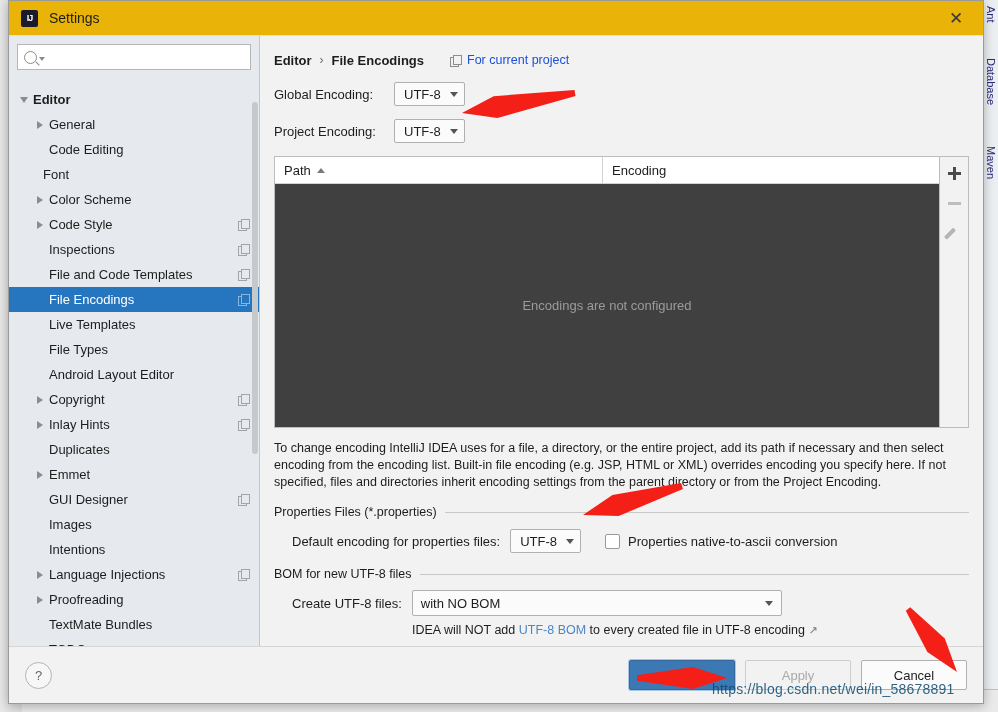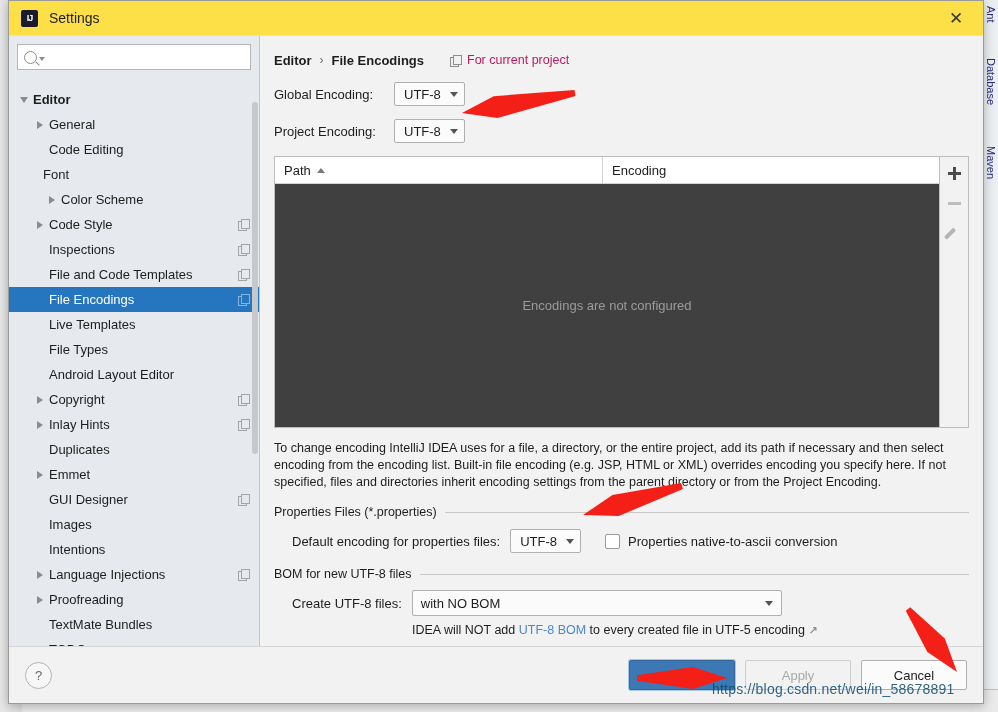--- a/index.html
+++ b/index.html
@@ -21,21 +21,21 @@
     font-size:11px;color:#2b2b7f;white-space:nowrap;}
   #ide-bottom{position:absolute;left:22px;bottom:0;width:976px;height:22px;background:#eaeaea;border-top:1px solid #c0c0c0;}
 
   
   #settings-dialog{
     position:absolute;left:8px;top:0;width:974px;height:702px;
     background:#f2f2f2;border:1px solid #9a9a9a;
     box-shadow:0 2px 10px rgba(0,0,0,.28);
     display:flex;flex-direction:column;
   }
-  #titlebar{height:34px;flex:0 0 34px;background:#fde047;
+  #titlebar{height:34px;flex:0 0 34px;background:#eab308;
     display:flex;align-items:center;padding:0 6px 0 12px;border-bottom:1px solid #e0e0e0;}
   #app-icon{width:17px;height:17px;border-radius:2px;background:#1b1b2e;
     display:flex;align-items:center;justify-content:center;
     color:#fff;font-size:9px;font-weight:bold;letter-spacing:-1px;flex:0 0 auto;}
   #title-text{margin-left:11px;font-size:14px;color:#1d1d1d;}
   #close-btn{margin-left:auto;width:42px;height:32px;display:flex;
     align-items:center;justify-content:center;font-size:17px;color:#3a3a3a;cursor:pointer;}
 
   #dialog-body{flex:1 1 auto;display:flex;min-height:0;}
 
@@ -73,21 +73,21 @@
   .tree-row.selected .proj-badge:before,.tree-row.selected .proj-badge:after{border-color:#dbe9f7;}
   .tree-row.selected .proj-badge:after{background:#2675bf;}
   #tree-scrollbar{position:absolute;right:1px;top:28px;width:6px;height:352px;background:#c6c9cc;border-radius:3px;}
 
   
   #main{flex:1 1 auto;min-width:0;display:flex;flex-direction:column;
     padding:14px 14px 0 14px;background:#f2f2f2;position:relative;}
   #breadcrumb{display:flex;align-items:center;height:20px;font-size:13px;}
   .crumb{font-weight:bold;color:#1d1d1d;}
   .crumb-sep{margin:0 8px;color:#6a6a6a;font-size:12px;}
-  #for-current-project{margin-left:26px;color:#be185d;font-size:12.5px;display:flex;align-items:center;gap:6px;}
+  #for-current-project{margin-left:26px;color:#1d4ed8;font-size:12.5px;display:flex;align-items:center;gap:6px;}
   .proj-badge.gray{opacity:.75;}
   .proj-badge.gray:after{background:#f2f2f2;}
 
   .enc-row{display:flex;align-items:center;height:26px;margin-top:11px;}
   .enc-label{width:120px;flex:0 0 120px;font-size:13px;}
   .combo{height:22px;background:#fbfbfb;border:1px solid #b0b0b0;border-radius:2px;
     display:inline-flex;align-items:center;padding:0 6px 0 9px;font-size:13px;cursor:pointer;}
   .combo .caret{width:0;height:0;border-left:4px solid transparent;border-right:4px solid transparent;
     border-top:5px solid #555;margin-left:9px;}
   .combo.small{min-width:42px;}
@@ -204,21 +204,21 @@
               <span class="tree-label">General</span>
             </div>
             <div class="tree-row" style="padding-left: 22px;">
               <span class="twisty"></span>
               <span class="tree-label">Code Editing</span>
             </div>
             <div class="tree-row" style="padding-left: 16px;">
               <span class="twisty"></span>
               <span class="tree-label">Font</span>
             </div>
-            <div class="tree-row" style="padding-left: 22px; margin-left: 12px;">
+            <div class="tree-row" style="padding-left: 22px;">
               <span class="twisty">
                 <span class="tri-right"></span>
               </span>
               <span class="tree-label">Color Scheme</span>
             </div>
             <div class="tree-row" style="padding-left: 22px;">
               <span class="twisty">
                 <span class="tri-right"></span>
               </span>
               <span class="tree-label">Code Style</span>
@@ -399,21 +399,21 @@
         </div>
         <div class="group-body">
           <div class="field-row">
             <span class="field-label">Create UTF-8 files:</span>
             <span id="create-utf8-combo">
               <span>with NO BOM</span>
               <span class="caret"></span>
             </span>
           </div>
           <div id="bom-hint">
-            <span>IDEA will NOT add </span><span class="link">UTF-8 BOM</span><span> to every created file in UTF-5 encoding</span>
+            <span>IDEA will NOT add </span><span class="link">UTF-8 BOM</span><span> to every created file in UTF-8 encoding</span>
             <span class="ext-arrow">↗</span>
           </div>
         </div>
       </div>
 
     </div>
   </div>
 
   <div id="footer">
     <div id="help-btn">?</div>

